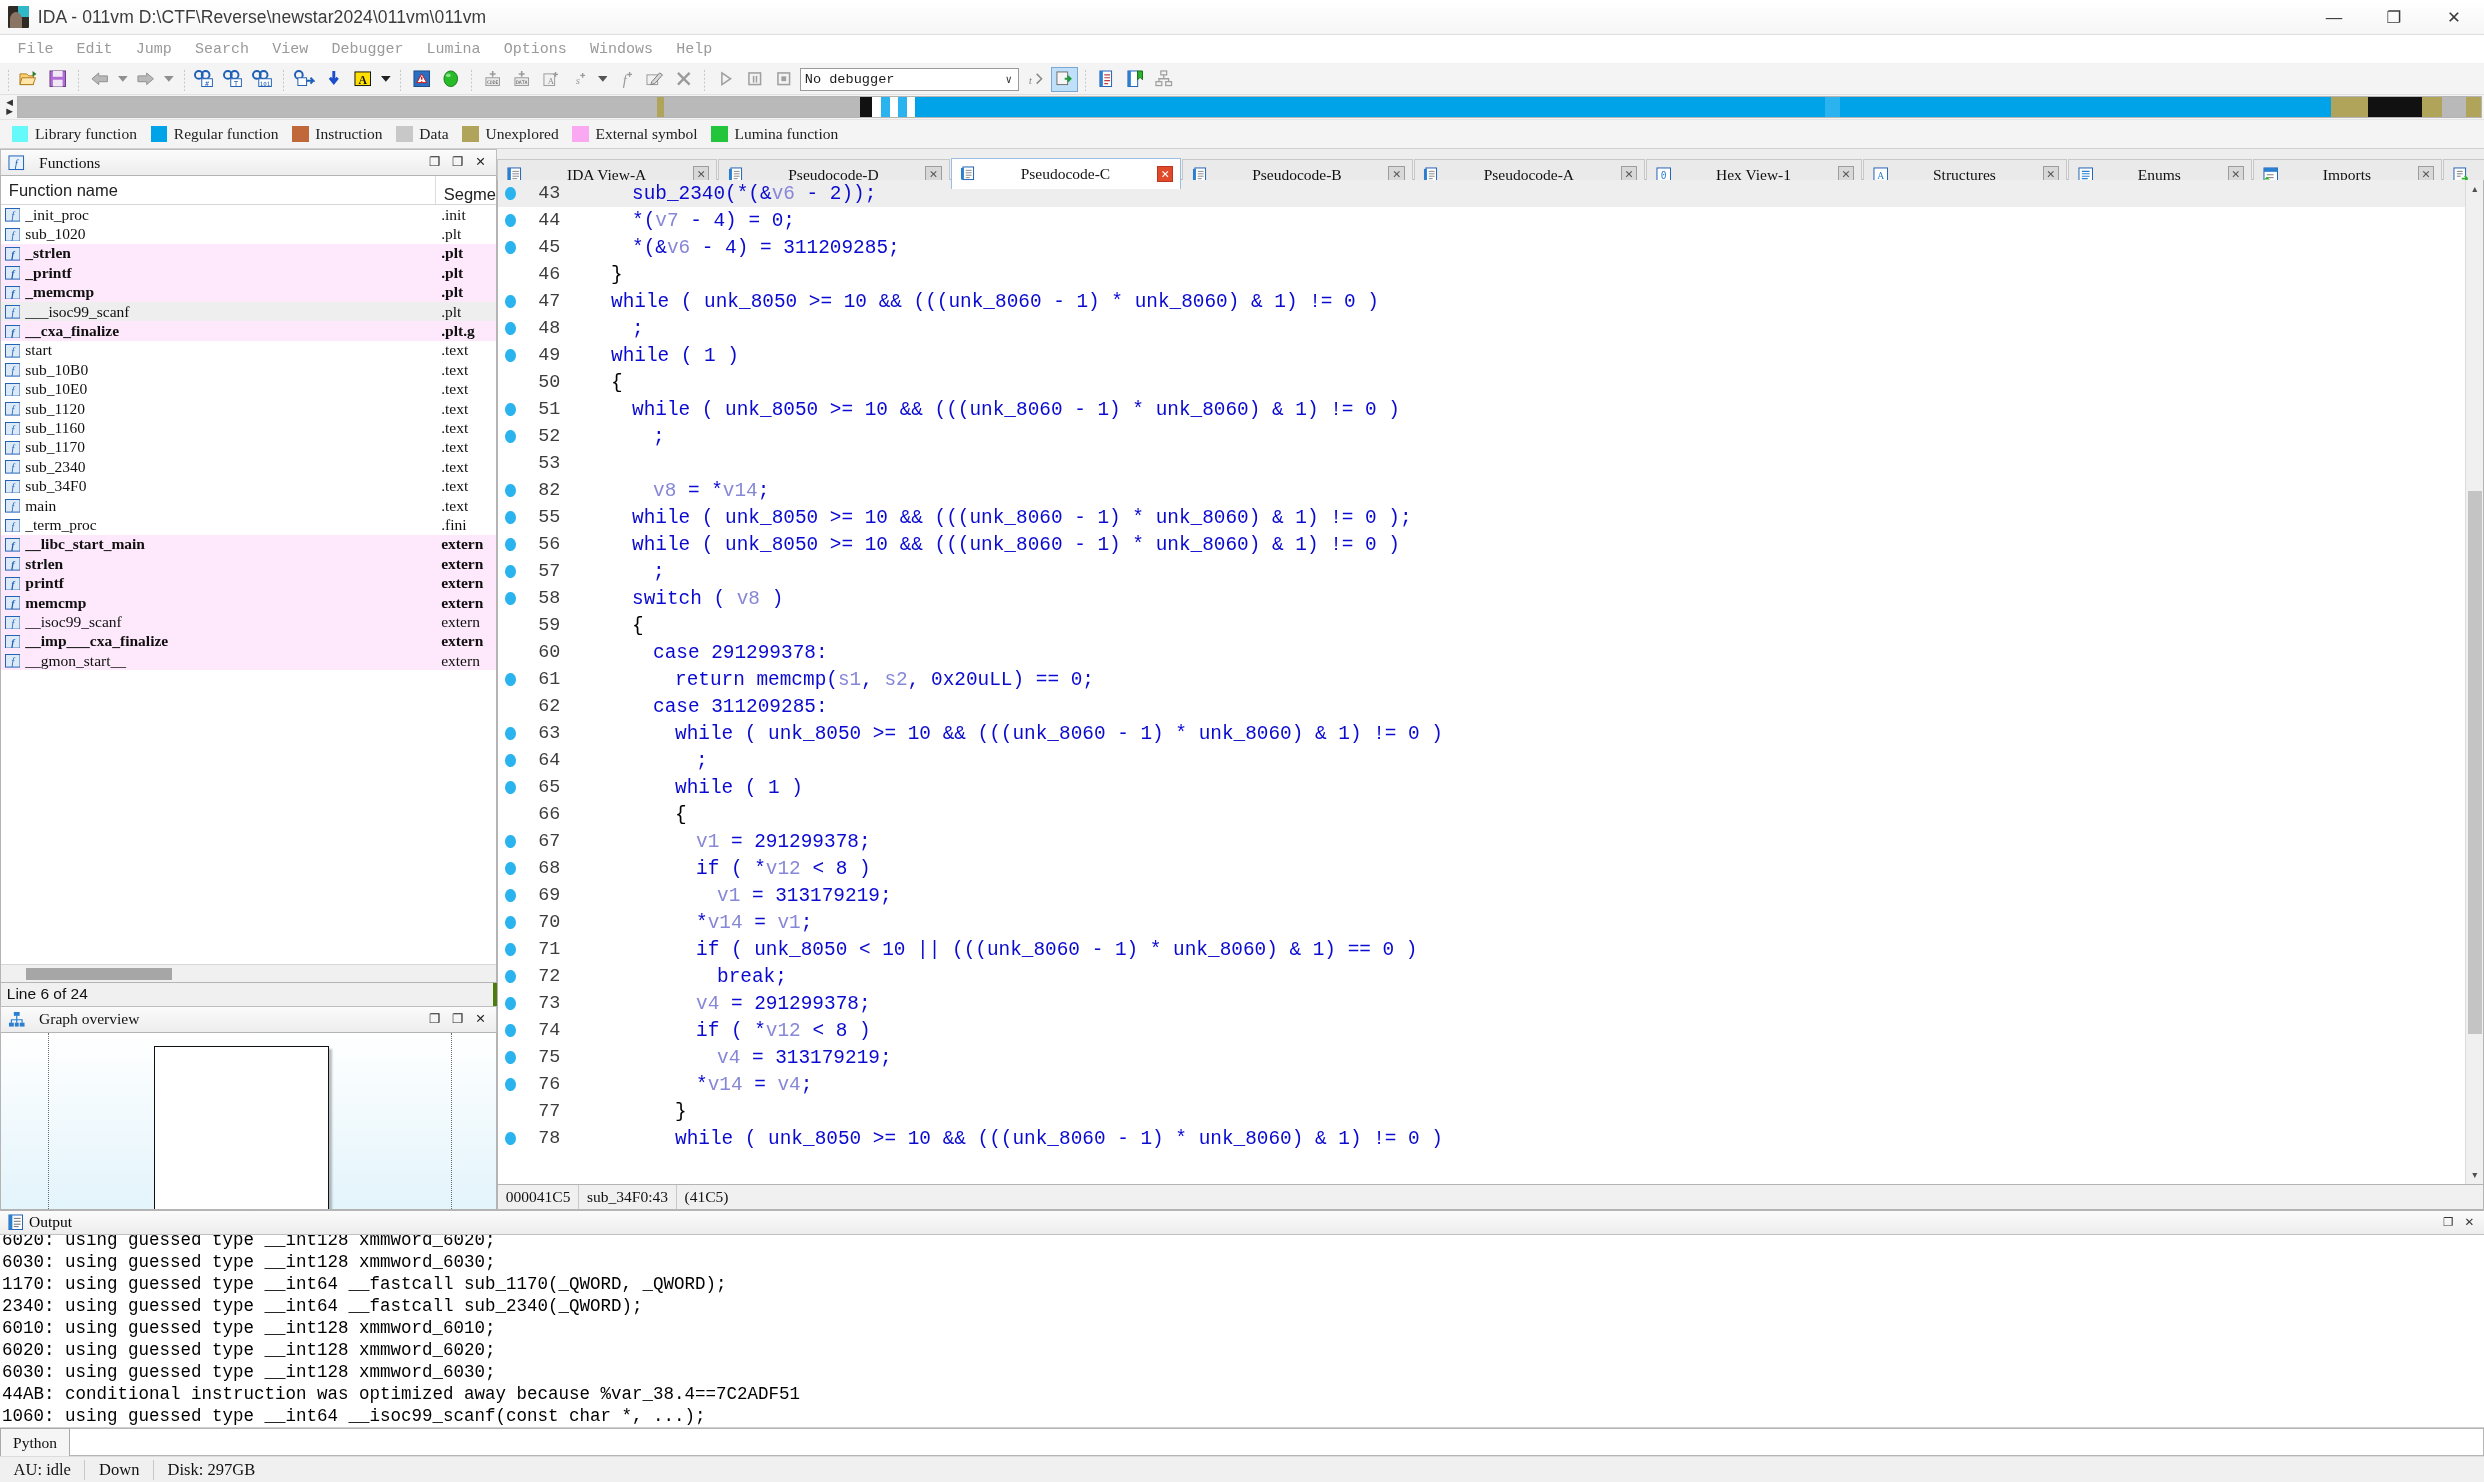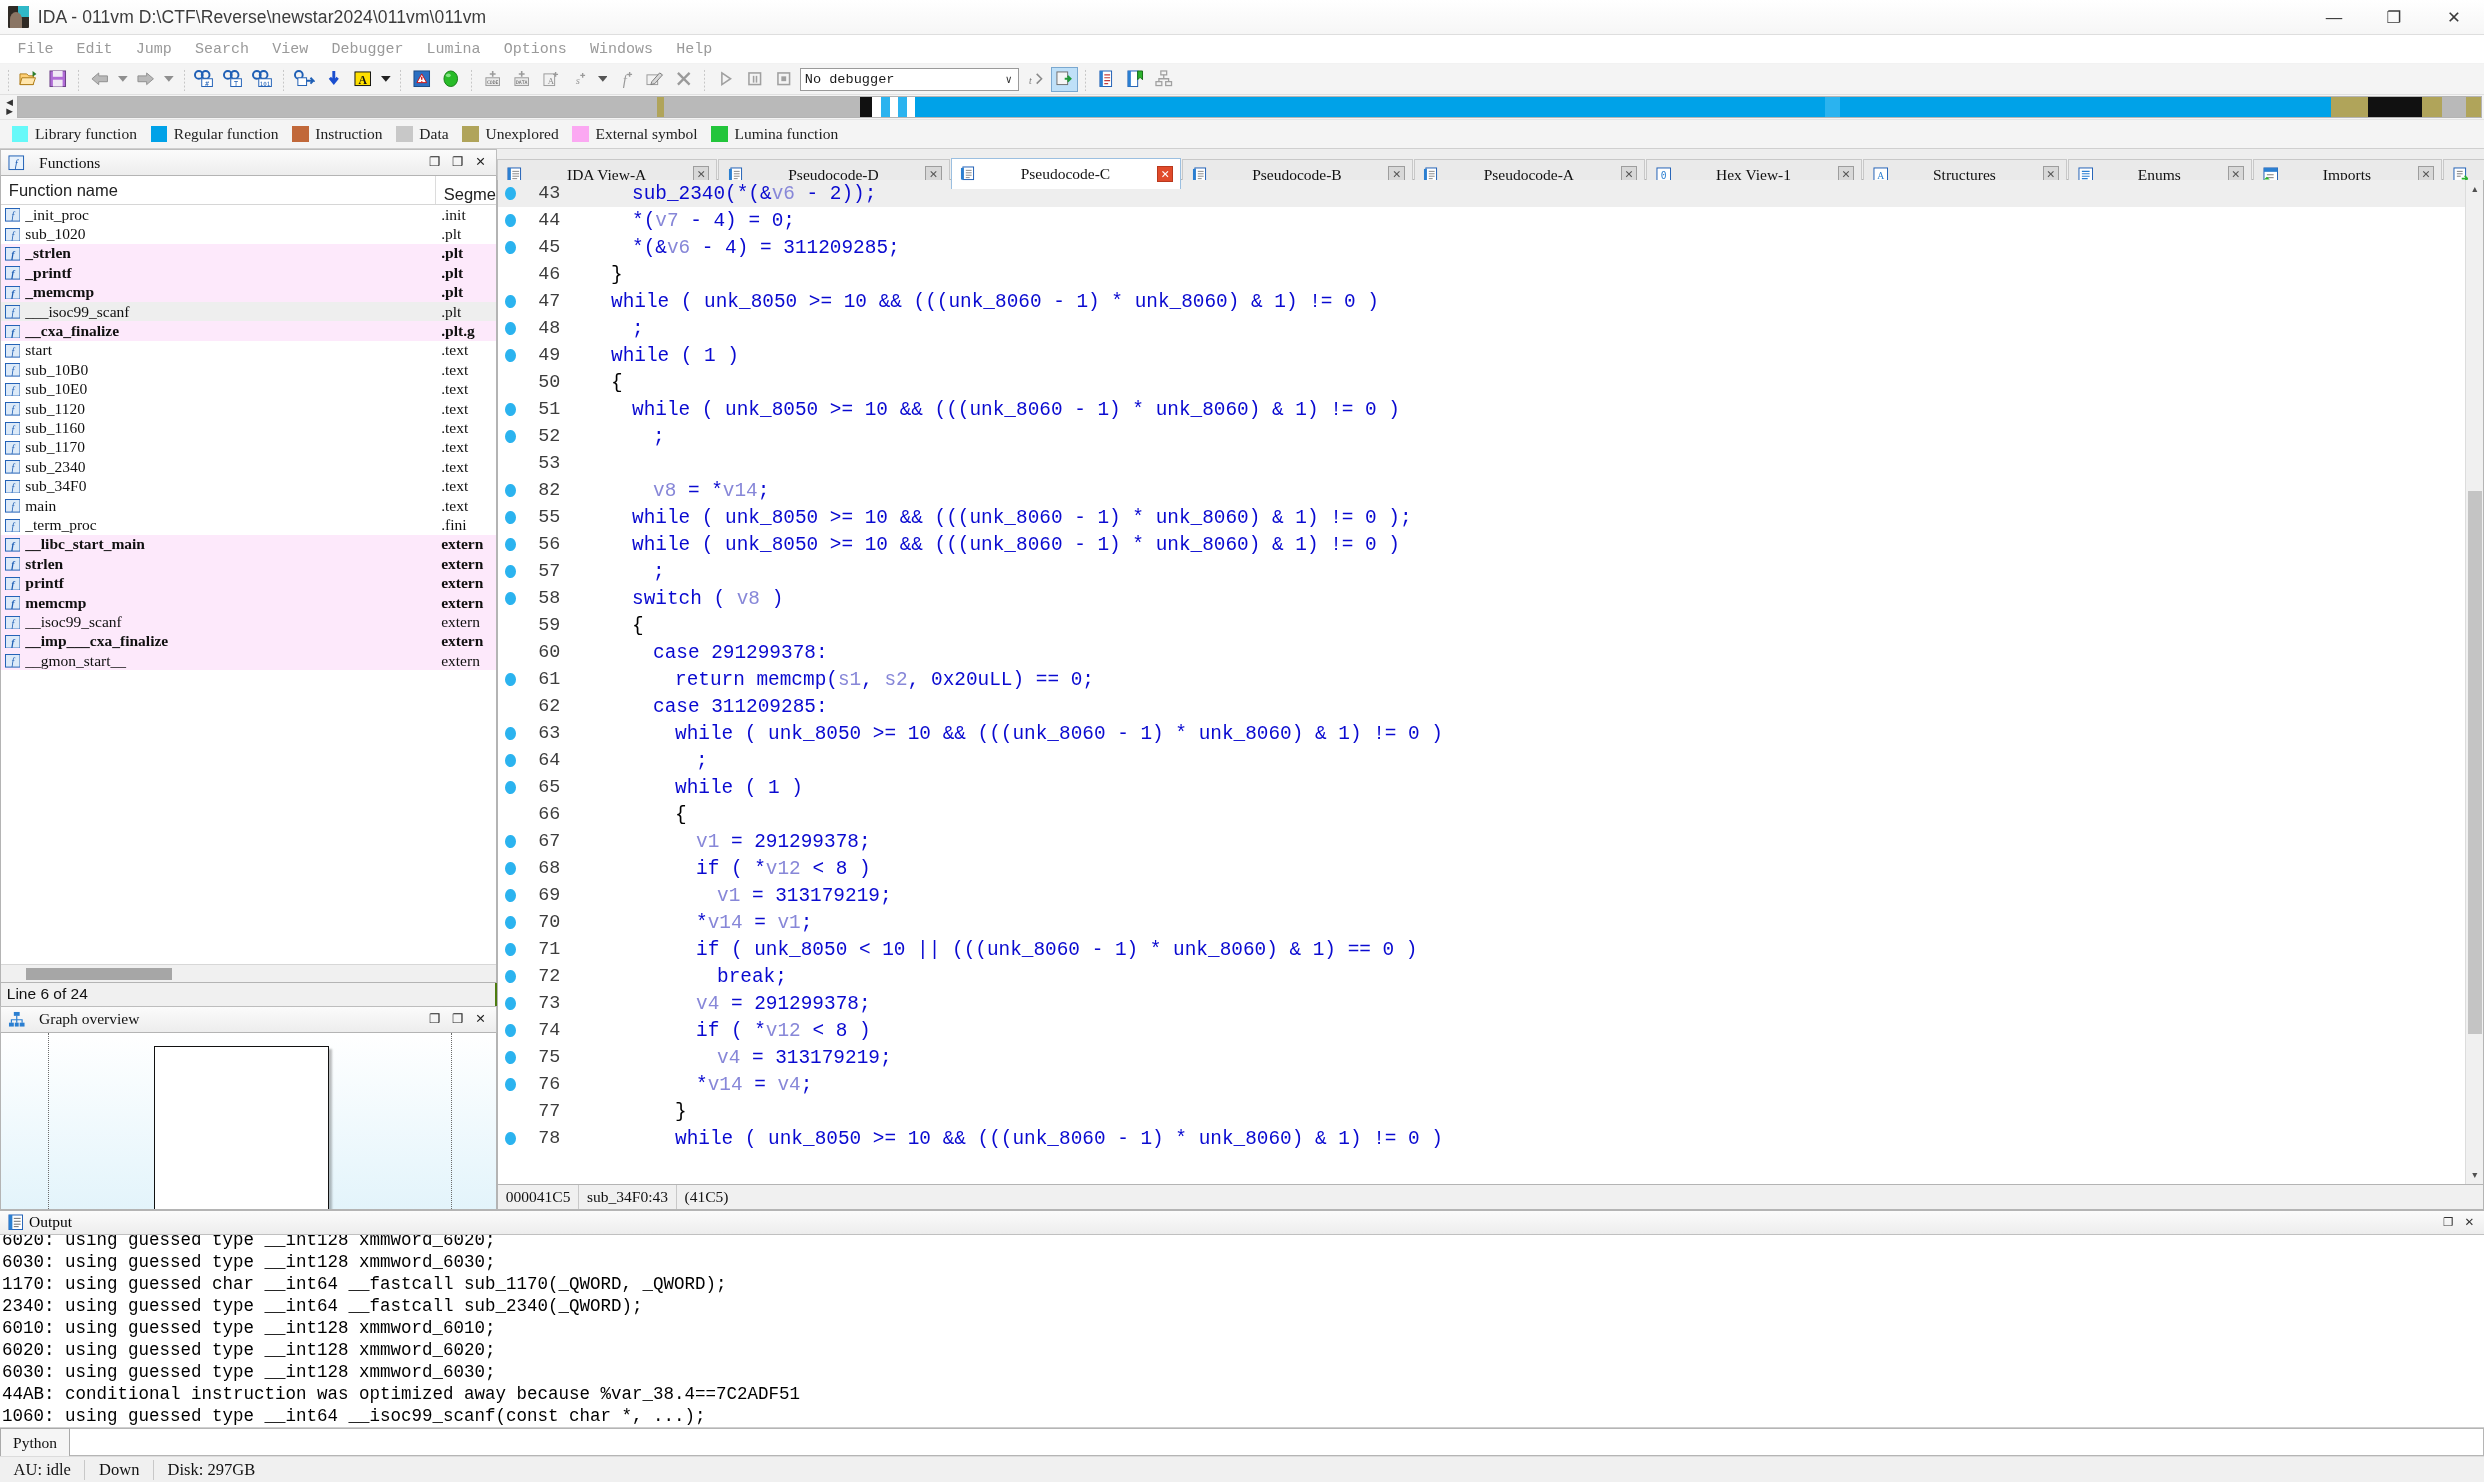--- a/index.html
+++ b/index.html
@@ -162,21 +162,21 @@
   .fr.pink { background: #fde9fb; font-weight: bold; }
   .fr.sel  { background: #eeeeee; }
   .fl-hscroll {
     height: 17.5px; flex: 0 0 17.5px; background: #f0f0f0; border-top: 1px solid #d7d7d7; position: relative;
   }
   .fl-hscroll .thumb { position: absolute; left: 25px; top: 2.9px; width: 146px; height: 11.6px; background: #a6a6a6; }
   .fl-status {
     height: 23px; flex: 0 0 23px; background: #f0f0f0;
     display: flex; align-items: center; padding-left: 5.8px;
     font-family: "Liberation Sans", sans-serif; font-size: 15.5px; color: #111;
-    border-left: 1px solid #b4b4b4; border-right: 2px solid #4d7c0f;
+    border-left: 1px solid #b4b4b4; border-right: 4px solid #4d7c0f;
   }
   .graphpanel { flex: 0 0 204px; display: flex; flex-direction: column; }
   .graphview {
     flex: 1 1 auto; border: 1px solid #b4b4b4; border-top: none;
     background: linear-gradient(#ffffff, #e3f4fb);
     position: relative; overflow: hidden;
   }
   .graphview .dashline { position: absolute; top: 0; bottom: 0; width: 0; border-left: 1.9px dotted #6c6c6c; }
   .graphview .nodebox {
     position: absolute; left: 153px; top: 13.6px; width: 175px; height: 173px;
@@ -983,21 +983,21 @@
             <path d="M6 4.5h7M6 7.5h7M6 10.5h7M6 13h5" stroke="#6a6a6a" stroke-width="1"></path>
           </svg>
       </span>
       <span class="otxt">Output</span>
       <span class="obtn">❐</span>
       <span class="obtn">✕</span>
     </div>
     <div class="out-body" id="out-body">
         <div class="ol" style="margin-top: -5.8px;">6020: using guessed type __int128 xmmword_6020;</div>
         <div class="ol">6030: using guessed type __int128 xmmword_6030;</div>
-        <div class="ol">1170: using guessed char __int64 __fastcall sub_1170(_QWORD, _QWORD);</div>
+        <div class="ol">1170: using guessed type __int64 __fastcall sub_1170(_QWORD, _QWORD);</div>
         <div class="ol">2340: using guessed type __int64 __fastcall sub_2340(_QWORD);</div>
         <div class="ol">6010: using guessed type __int128 xmmword_6010;</div>
         <div class="ol">6020: using guessed type __int128 xmmword_6020;</div>
         <div class="ol">6030: using guessed type __int128 xmmword_6030;</div>
         <div class="ol">44AB: conditional instruction was optimized away because %var_38.4==7C2ADF51</div>
         <div class="ol">1060: using guessed type __int64 __isoc99_scanf(const char *, ...);</div>
       </div>
     <div class="out-input">
       <div class="pybtn">Python</div>
       <div class="pyfield"></div>

